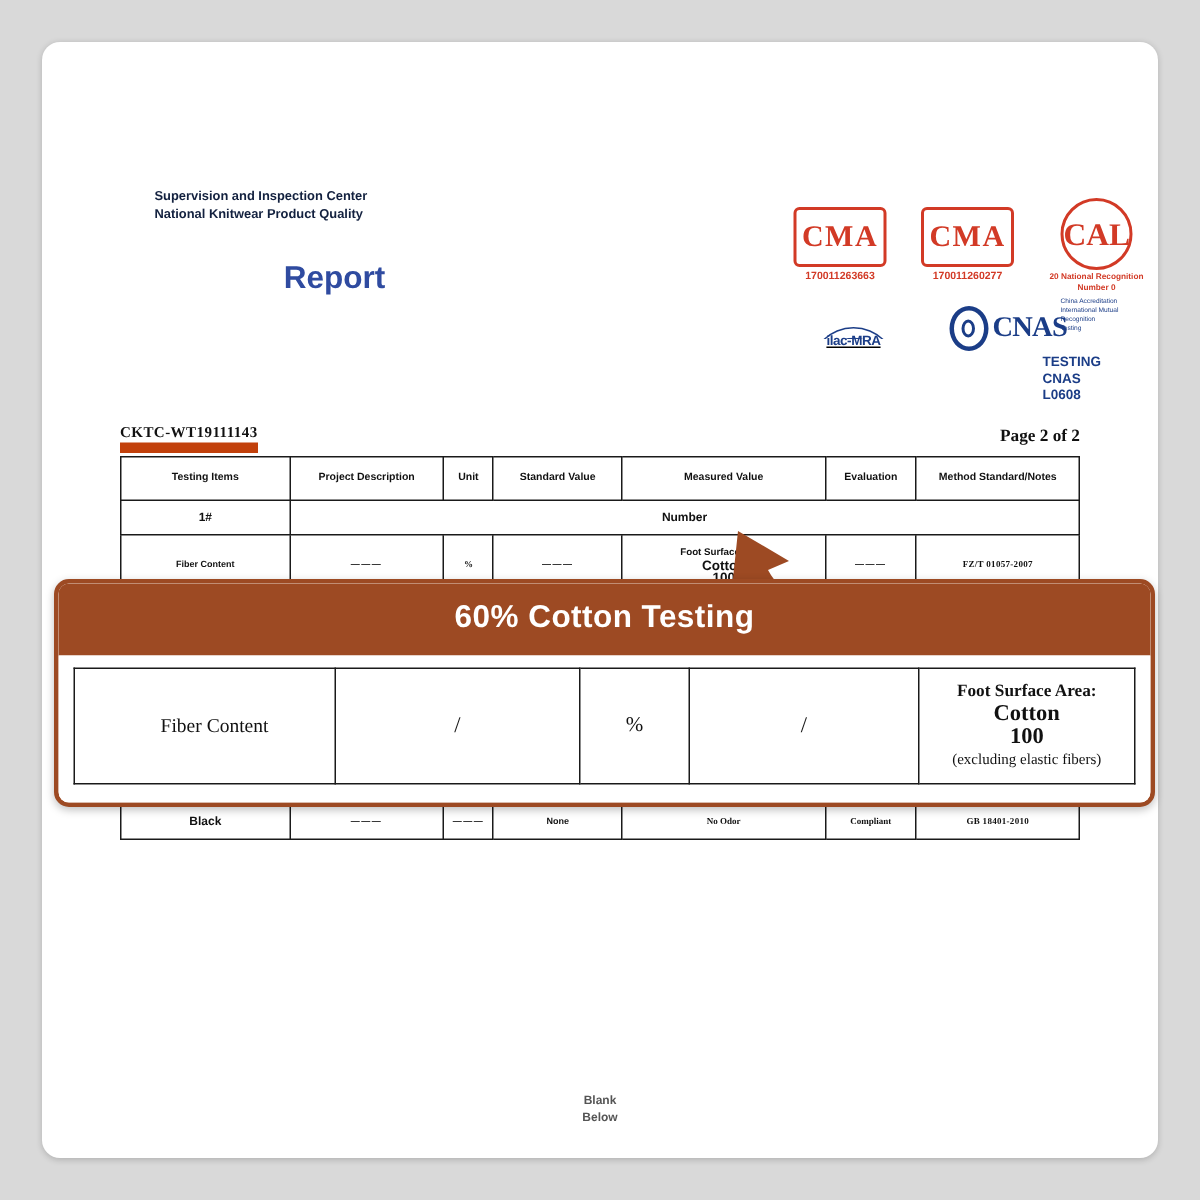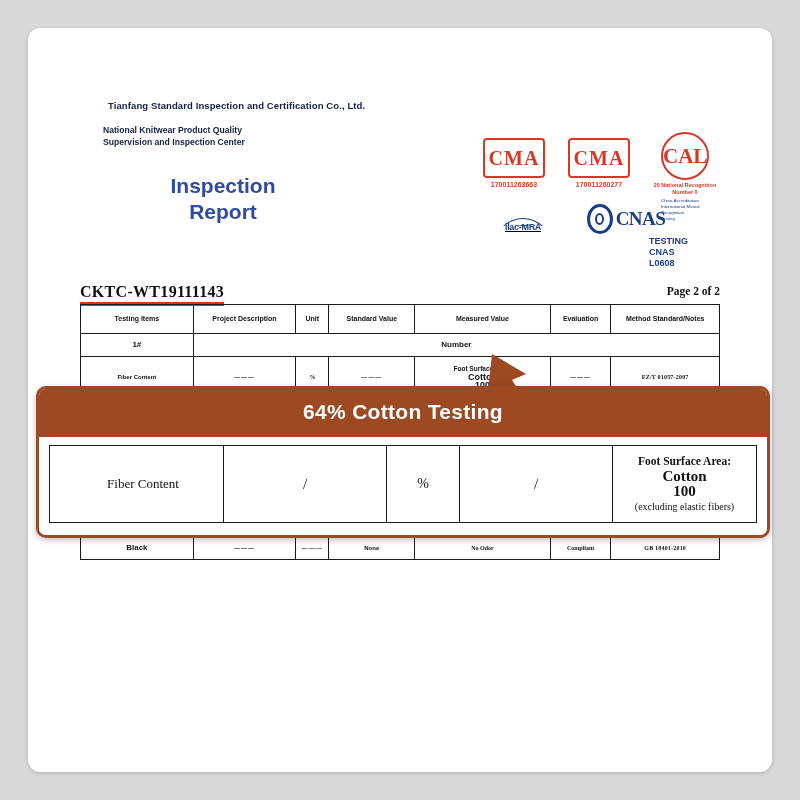--- a/index.html
+++ b/index.html
@@ -54,20 +54,21 @@
     color: #2f4ba0;
     line-height: 26px;
     text-align: center;
     width: 150px;
   }
 
   
   .logo {
     position: absolute;
     text-align: center;
+    margin-left: 46px;
   }
   .cma-box {
     width: 62px;
     height: 40px;
     border: 2.5px solid #d23a26;
     border-radius: 4px;
     box-sizing: border-box;
     color: #d23a26;
     font-size: 20px;
     font-weight: bold;
@@ -181,26 +182,26 @@
     line-height: 11px;
     text-align: left;
     margin-left: 66px;
   }
 
   
   .rep-no {
     position: absolute;
     left: 52px;
     top: 255px;
-    font-size: 16px;
+    font-size: 10px;
     font-weight: bold;
     color: #111;
     font-family: "Liberation Serif", serif;
     letter-spacing: 0.3px;
-    border-bottom: 4px solid #c2410c;
+    border-bottom: 7px solid #c2410c;
     padding-bottom: 1px;
   }
   .page-no {
     position: absolute;
     right: 52px;
     top: 257px;
     font-size: 11.5px;
     font-weight: bold;
     color: #111;
     font-family: "Liberation Serif", serif;
@@ -317,27 +318,25 @@
   .z-meas .l1 { font-size: 11.5px; font-weight: bold; }
   .z-meas .l2 { font-size: 15px; font-weight: bold; }
   .z-meas .l3 { font-size: 15px; font-weight: bold; }
   .z-meas .l4 { font-size: 10px; }
 </style>
 </head>
 <body>
 
 <div class="page">
 
-  <div class="hdr-company">Tianfang Standard Inspection and Certification Co., Ltd.</div>
   <div class="hdr-center">
+    <div>Supervision and Inspection Center</div>
     <div>National Knitwear Product Quality</div>
-    <div>Supervision and Inspection Center</div>
   </div>
   <div class="hdr-title">
-    <div>Inspection</div>
     <div>Report</div>
   </div>
 
   <div class="logo" style="left:455px; top:110px;">
     <div class="cma-box">CMA</div>
     <div class="cma-num">170011263663</div>
   </div>
   <div class="logo" style="left:540px; top:110px;">
     <div class="cma-box">CMA</div>
     <div class="cma-num">170011260277</div>
@@ -477,28 +476,32 @@
         <td class="dashes">———</td>
         <td class="dashes">———</td>
         <td>None</td>
         <td class="meas-big">No Odor</td>
         <td class="eval-t">Compliant</td>
         <td class="method">GB 18401-2010</td>
       </tr>
     </tbody>
   </table>
 
+  <div class="blank-below">
+    <div>Blank</div>
+    <div>Below</div>
+  </div>
 </div>
 
 <svg class="arrow" viewBox="0 0 90 60">
   <path d="M88 56 C 70 56, 52 46, 42 28 L 56 22 L 22 2 L 18 40 L 32 34 C 44 56, 64 60, 88 60 Z" fill="#9d4a23"></path>
 </svg>
 
 <div class="callout">
-  <div class="callout-head">64% Cotton Testing</div>
+  <div class="callout-head">60% Cotton Testing</div>
   <div class="callout-body">
     <table class="zoom">
       <tbody>
           <tr>
         <td class="z-item">Fiber Content</td>
         <td class="z-desc">/</td>
         <td class="z-unit">%</td>
         <td class="z-std">/</td>
         <td class="z-meas">
           <div class="l1">Foot Surface Area:</div>

